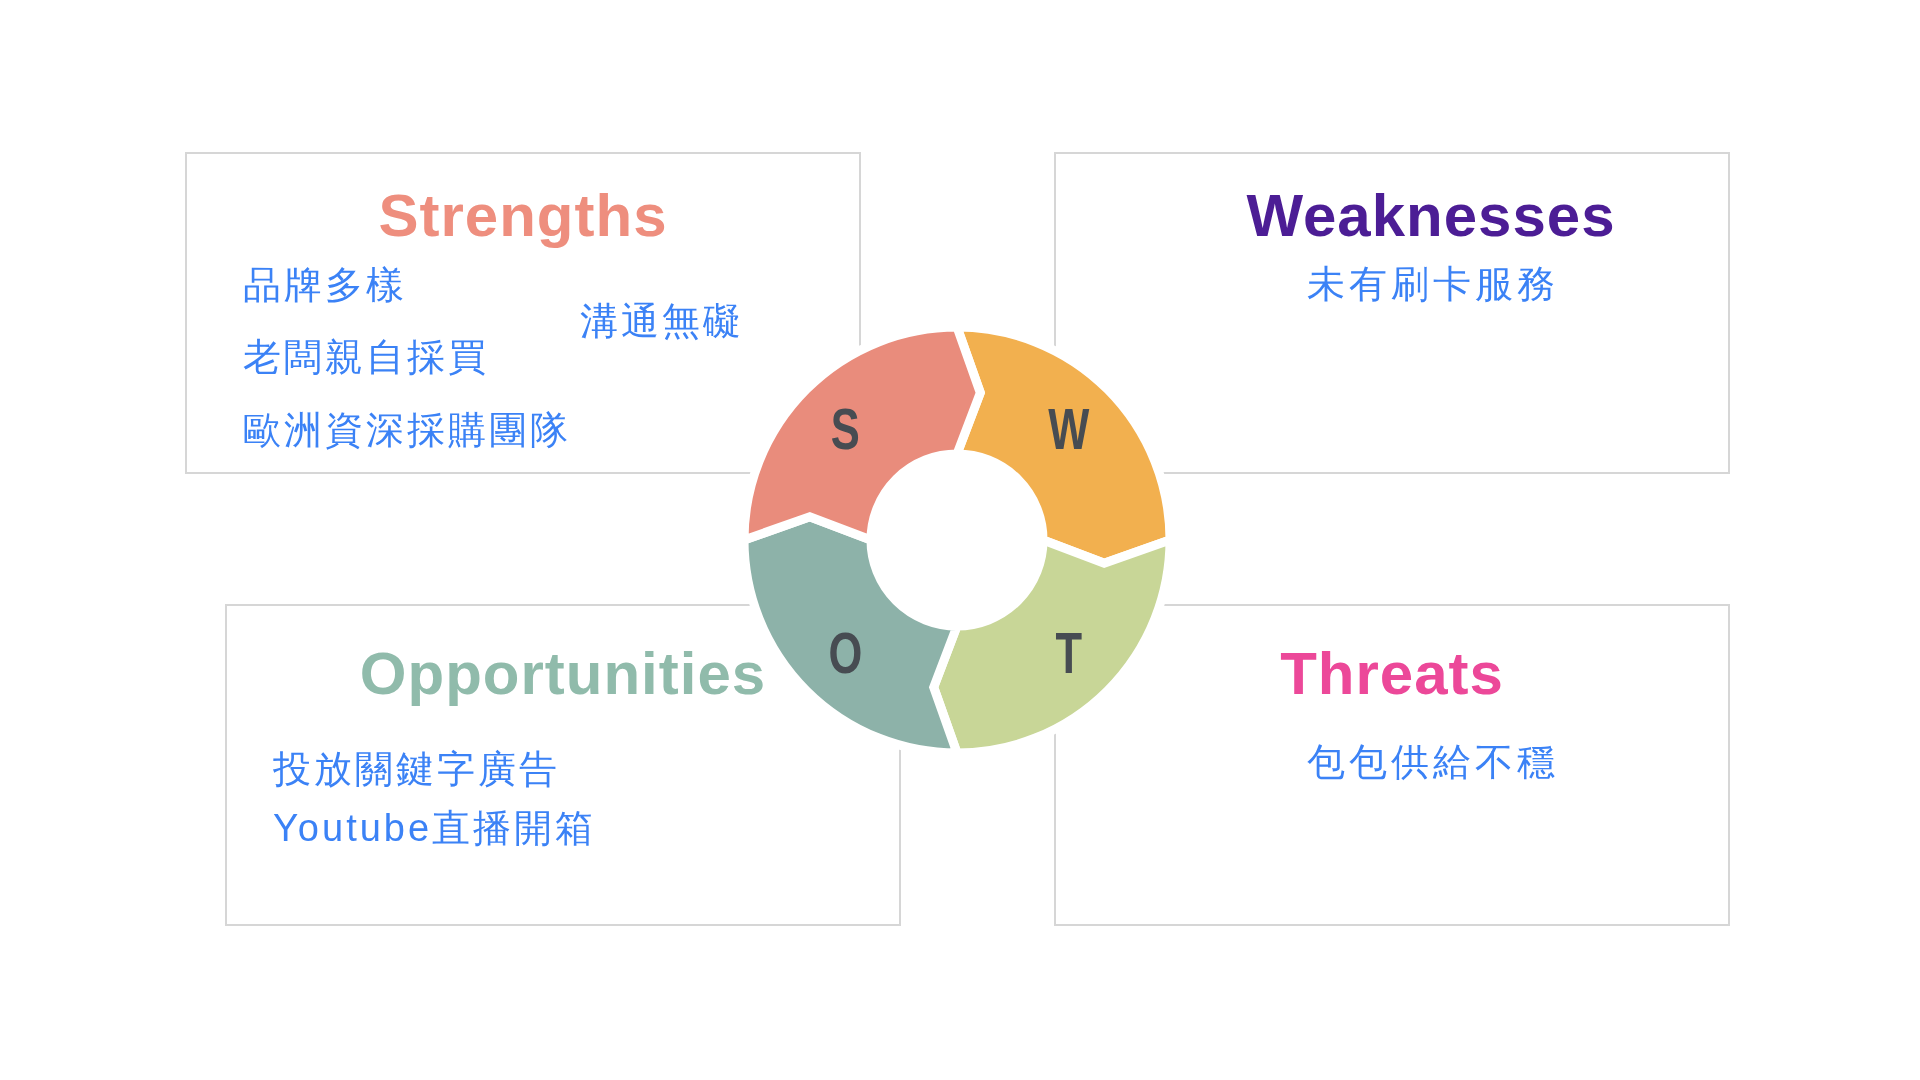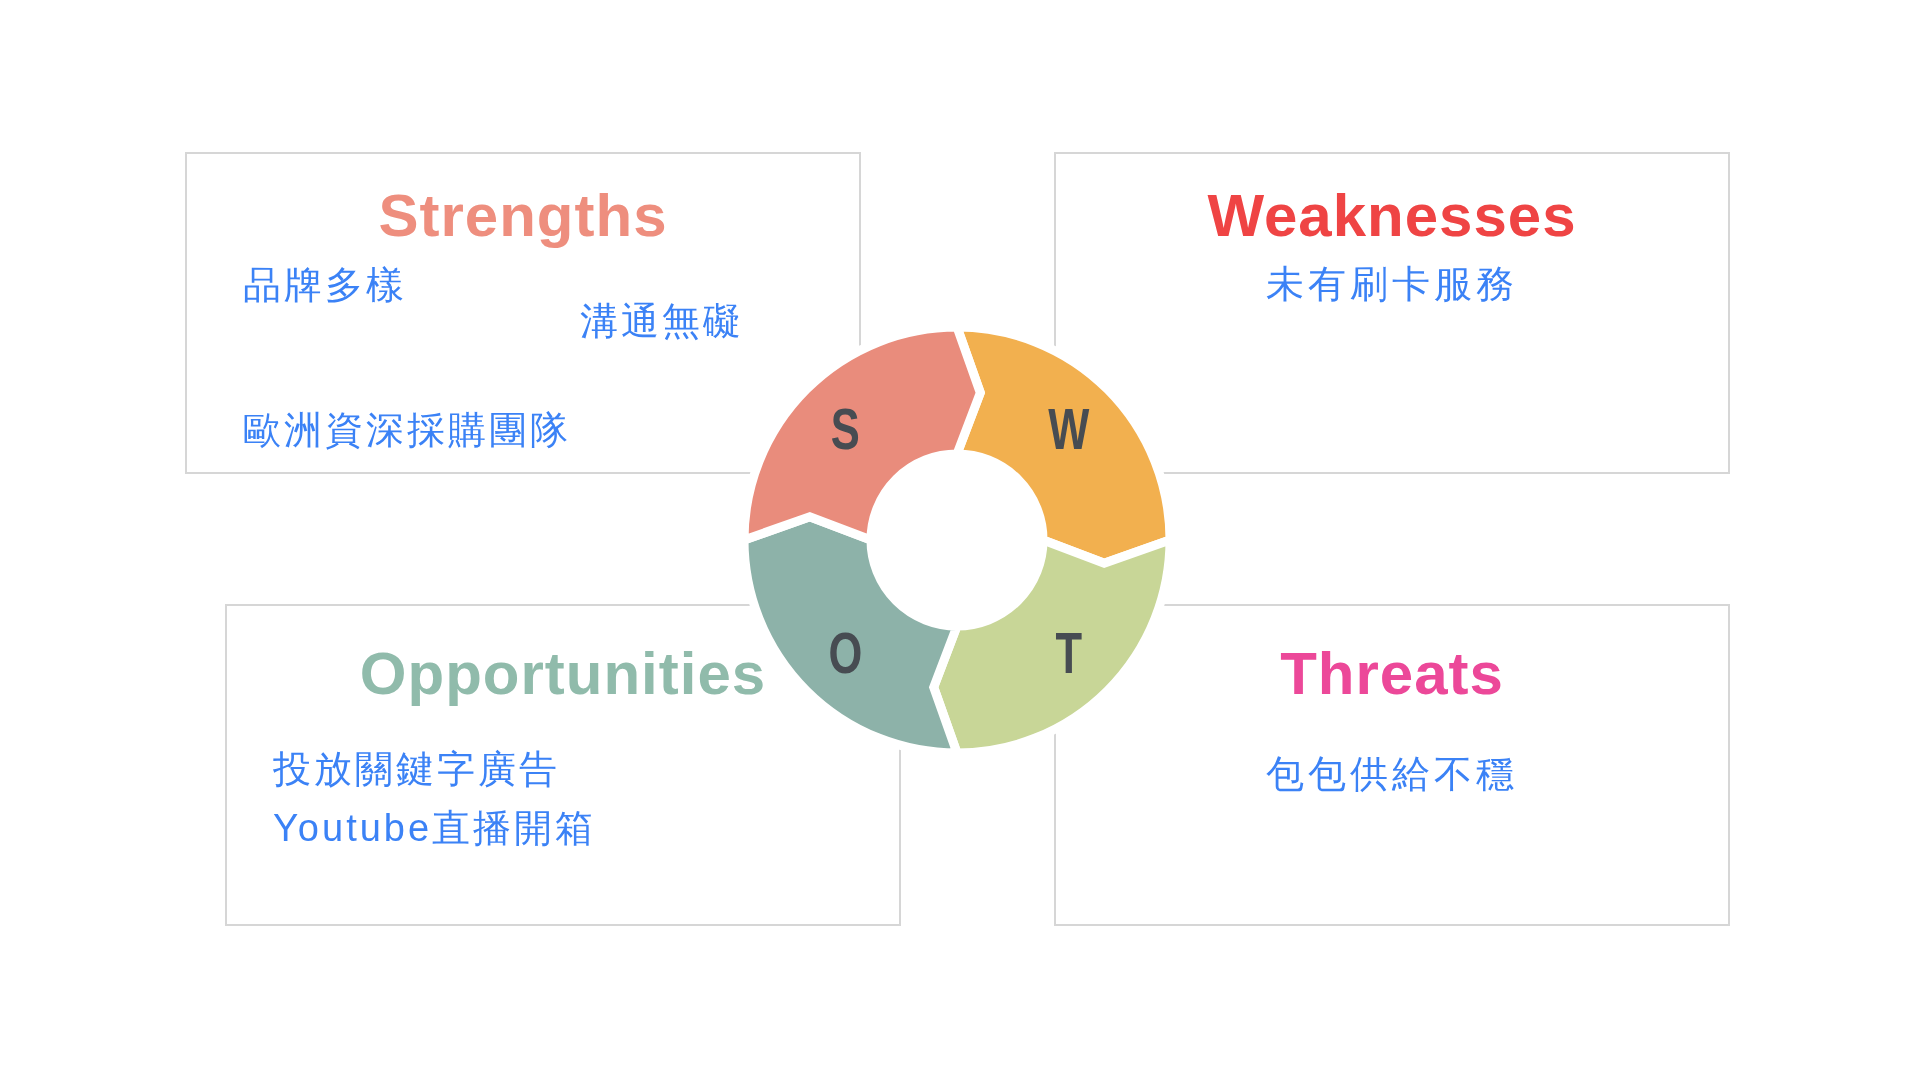--- a/index.html
+++ b/index.html
@@ -15,60 +15,61 @@
   .box-weaknesses{left:1054px;top:152px;}
   .box-opportunities{left:185px;top:604px;margin-left:40px;}
   .box-threats{left:1054px;top:604px;}
 
   .box-title{position:absolute;left:0;width:100%;text-align:center;
        font-size:60px;font-weight:bold;letter-spacing:1px;line-height:50px;}
   .box-strengths .box-title,.box-weaknesses .box-title{top:37px;}
   .box-opportunities .box-title,.box-threats .box-title{top:43px;}
 
   .t-strengths{color:#ee8e7e;}
-  .t-weaknesses{color:#ef4444;}
+  .t-weaknesses{color:#4c1d95;padding-left:39px;}
   .t-opportunities{color:#90bbab;}
   .t-threats{color:#ec4899;}
 
   .item{position:absolute;font-size:38px;line-height:40px;height:40px;
         color:#3b82f6;letter-spacing:3px;white-space:nowrap;}
-  .item-center{left:0;width:100%;text-align:center;letter-spacing:4px;}
+  .item-center{left:0;width:100%;text-align:center;letter-spacing:4px;padding-left:41px;}
 
   
   .s-row1a{left:56px;top:111px;}
   .s-row1b{left:393px;top:111px;margin-top:36px;}
   .s-row2{left:56px;top:183px;}
   .s-row3{left:56px;top:256px;}
   
   .w-row1{top:110px;}
   
   .o-row1{left:46px;top:143px;}
   .o-row2{left:46px;top:202px;}
   
-  .th-row1{top:148px;}
+  .th-row1{top:136px;}
 
   
   .swot-svg{position:absolute;left:742px;top:325px;width:430px;height:430px;}
   .seg{stroke:#ffffff;stroke-width:9;stroke-linejoin:miter;stroke-miterlimit:12;}
   .seg-s{fill:#e98c7c;}
   .seg-w{fill:#f2b04f;}
   .seg-t{fill:#c8d697;}
   .seg-o{fill:#8db2a9;}
   .swot-letter{font-family:"Liberation Sans","DejaVu Sans",sans-serif;
         font-size:58px;font-weight:bold;fill:#474c52;text-anchor:middle;}
 </style>
 </head>
 <body>
 
 <div class="canvas">
 
   <div class="box box-strengths">
     <div class="box-title t-strengths">Strengths</div>
     <div class="item s-row1a">品牌多樣</div>
     <div class="item s-row1b">溝通無礙</div>
+    <div class="item s-row2">老闆親自採買</div>
     <div class="item s-row3">歐洲資深採購團隊</div>
   </div>
 
   <div class="box box-weaknesses">
     <div class="box-title t-weaknesses">Weaknesses</div>
     <div class="item item-center w-row1">未有刷卡服務</div>
   </div>
 
   <div class="box box-opportunities">
     <div class="box-title t-opportunities">Opportunities</div>

